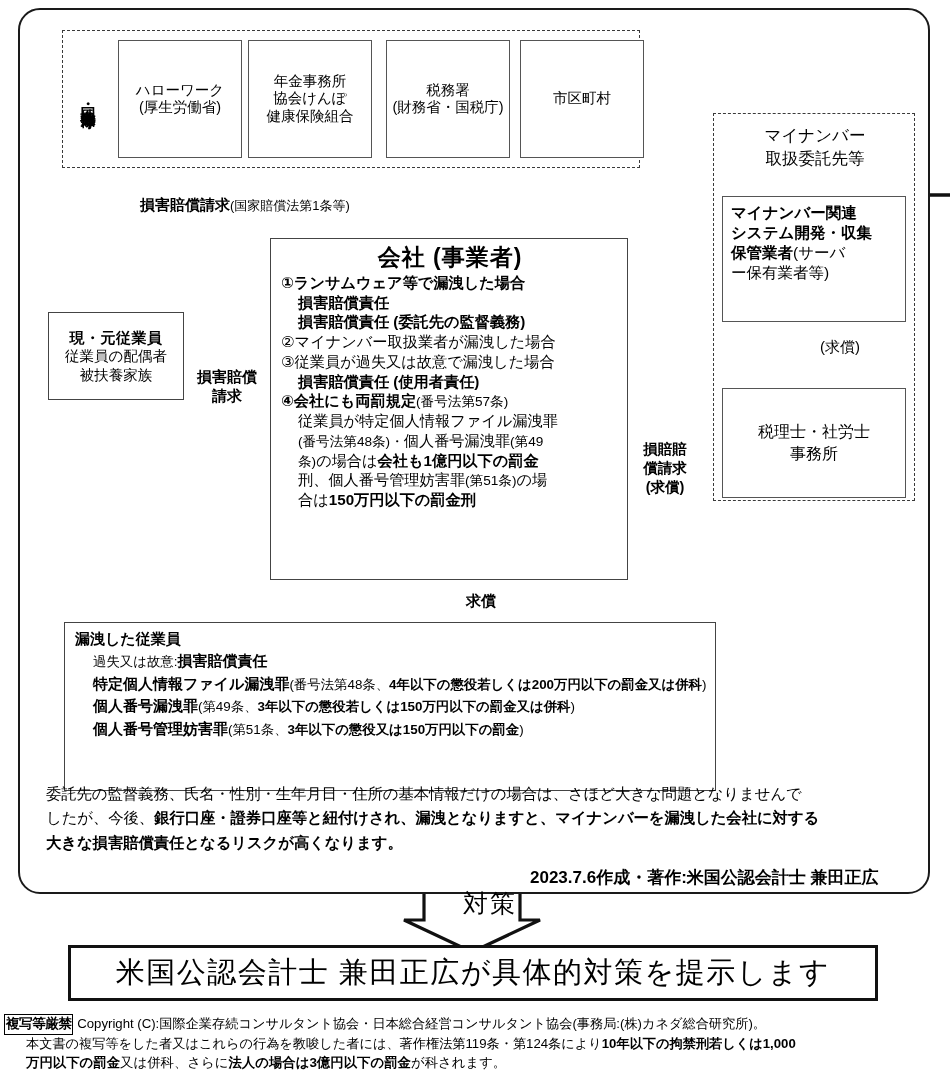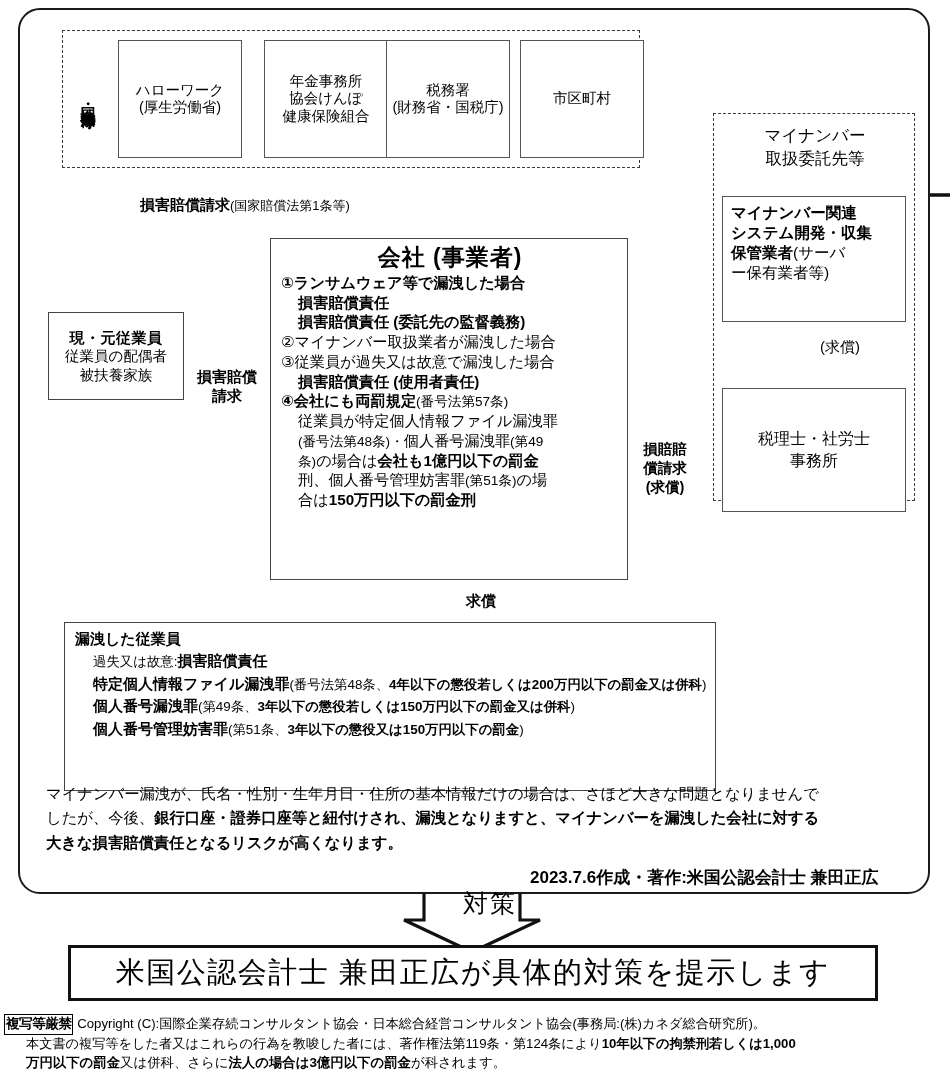--- a/index.html
+++ b/index.html
@@ -36,35 +36,35 @@
   }
 
   
   .sbox{
     border:1.4px solid #555;background:#fff;
     display:flex;flex-direction:column;align-items:center;justify-content:center;
     text-align:center;line-height:1.18;
   }
   .gov-box{top:40px;width:124px;height:118px;font-size:14.5px;}
   #box-hellowork{left:118px;}
-  #box-nenkin{left:264px;}
+  #box-nenkin{left:248px;}
   #box-zeimu{left:386px;}
   #box-shikuchoson{left:520px;}
 
   
   #box-sys{
     left:722px;top:196px;width:184px;height:126px;
     border:1.4px solid #555;background:#fff;
     padding:6px 6px 17px 8px;font-size:15.5px;font-weight:bold;line-height:1.30;
     text-align:left;
   }
   #box-sys .thin{font-weight:normal;}
   
   #box-tax{
-    left:722px;top:388px;width:184px;height:124px;
+    left:722px;top:388px;width:184px;height:110px;
     border:1.4px solid #555;background:#fff;
     display:flex;flex-direction:column;align-items:center;justify-content:center;
     font-size:16px;line-height:1.35;text-align:center;
   }
 
   
   #box-emp{
     left:48px;top:312px;width:136px;height:88px;
     border:1.6px solid #444;background:#fff;
     display:flex;flex-direction:column;align-items:center;justify-content:center;
@@ -310,21 +310,21 @@
     <div class="ln">
       <span>個人番号漏洩罪</span><span class="thin">(第49条、</span><span class="thinb">3年以下の懲役若しくは150万円以下の罰金又は併科</span><span class="thin">)</span>
     </div>
     <div class="ln">
       <span>個人番号管理妨害罪</span><span class="thin">(第51条、</span><span class="thinb">3年以下の懲役又は150万円以下の罰金</span><span class="thin">)</span>
     </div>
   </div>
 
   <div class="abs" id="para">
     <div>
-      <span class="thin">マイナンバー漏洩が、氏名・性別・生年月日・住所の基本情報だけの場合は、さほど大きな問題となりませんで</span>
+      <span class="thin">委託先の監督義務、氏名・性別・生年月日・住所の基本情報だけの場合は、さほど大きな問題となりませんで</span>
     </div>
     <div>
       <span class="thin">したが、今後、</span><span>銀行口座・證券口座等と紐付けされ、漏洩となりますと、マイナンバーを漏洩した会社に対する</span>
     </div>
     <div>
       <span>大きな損害賠償責任となるリスクが高くなります。</span>
     </div>
   </div>
 
   <div class="abs" id="credit">2023.7.6作成・著作:米国公認会計士 兼田正広</div>

